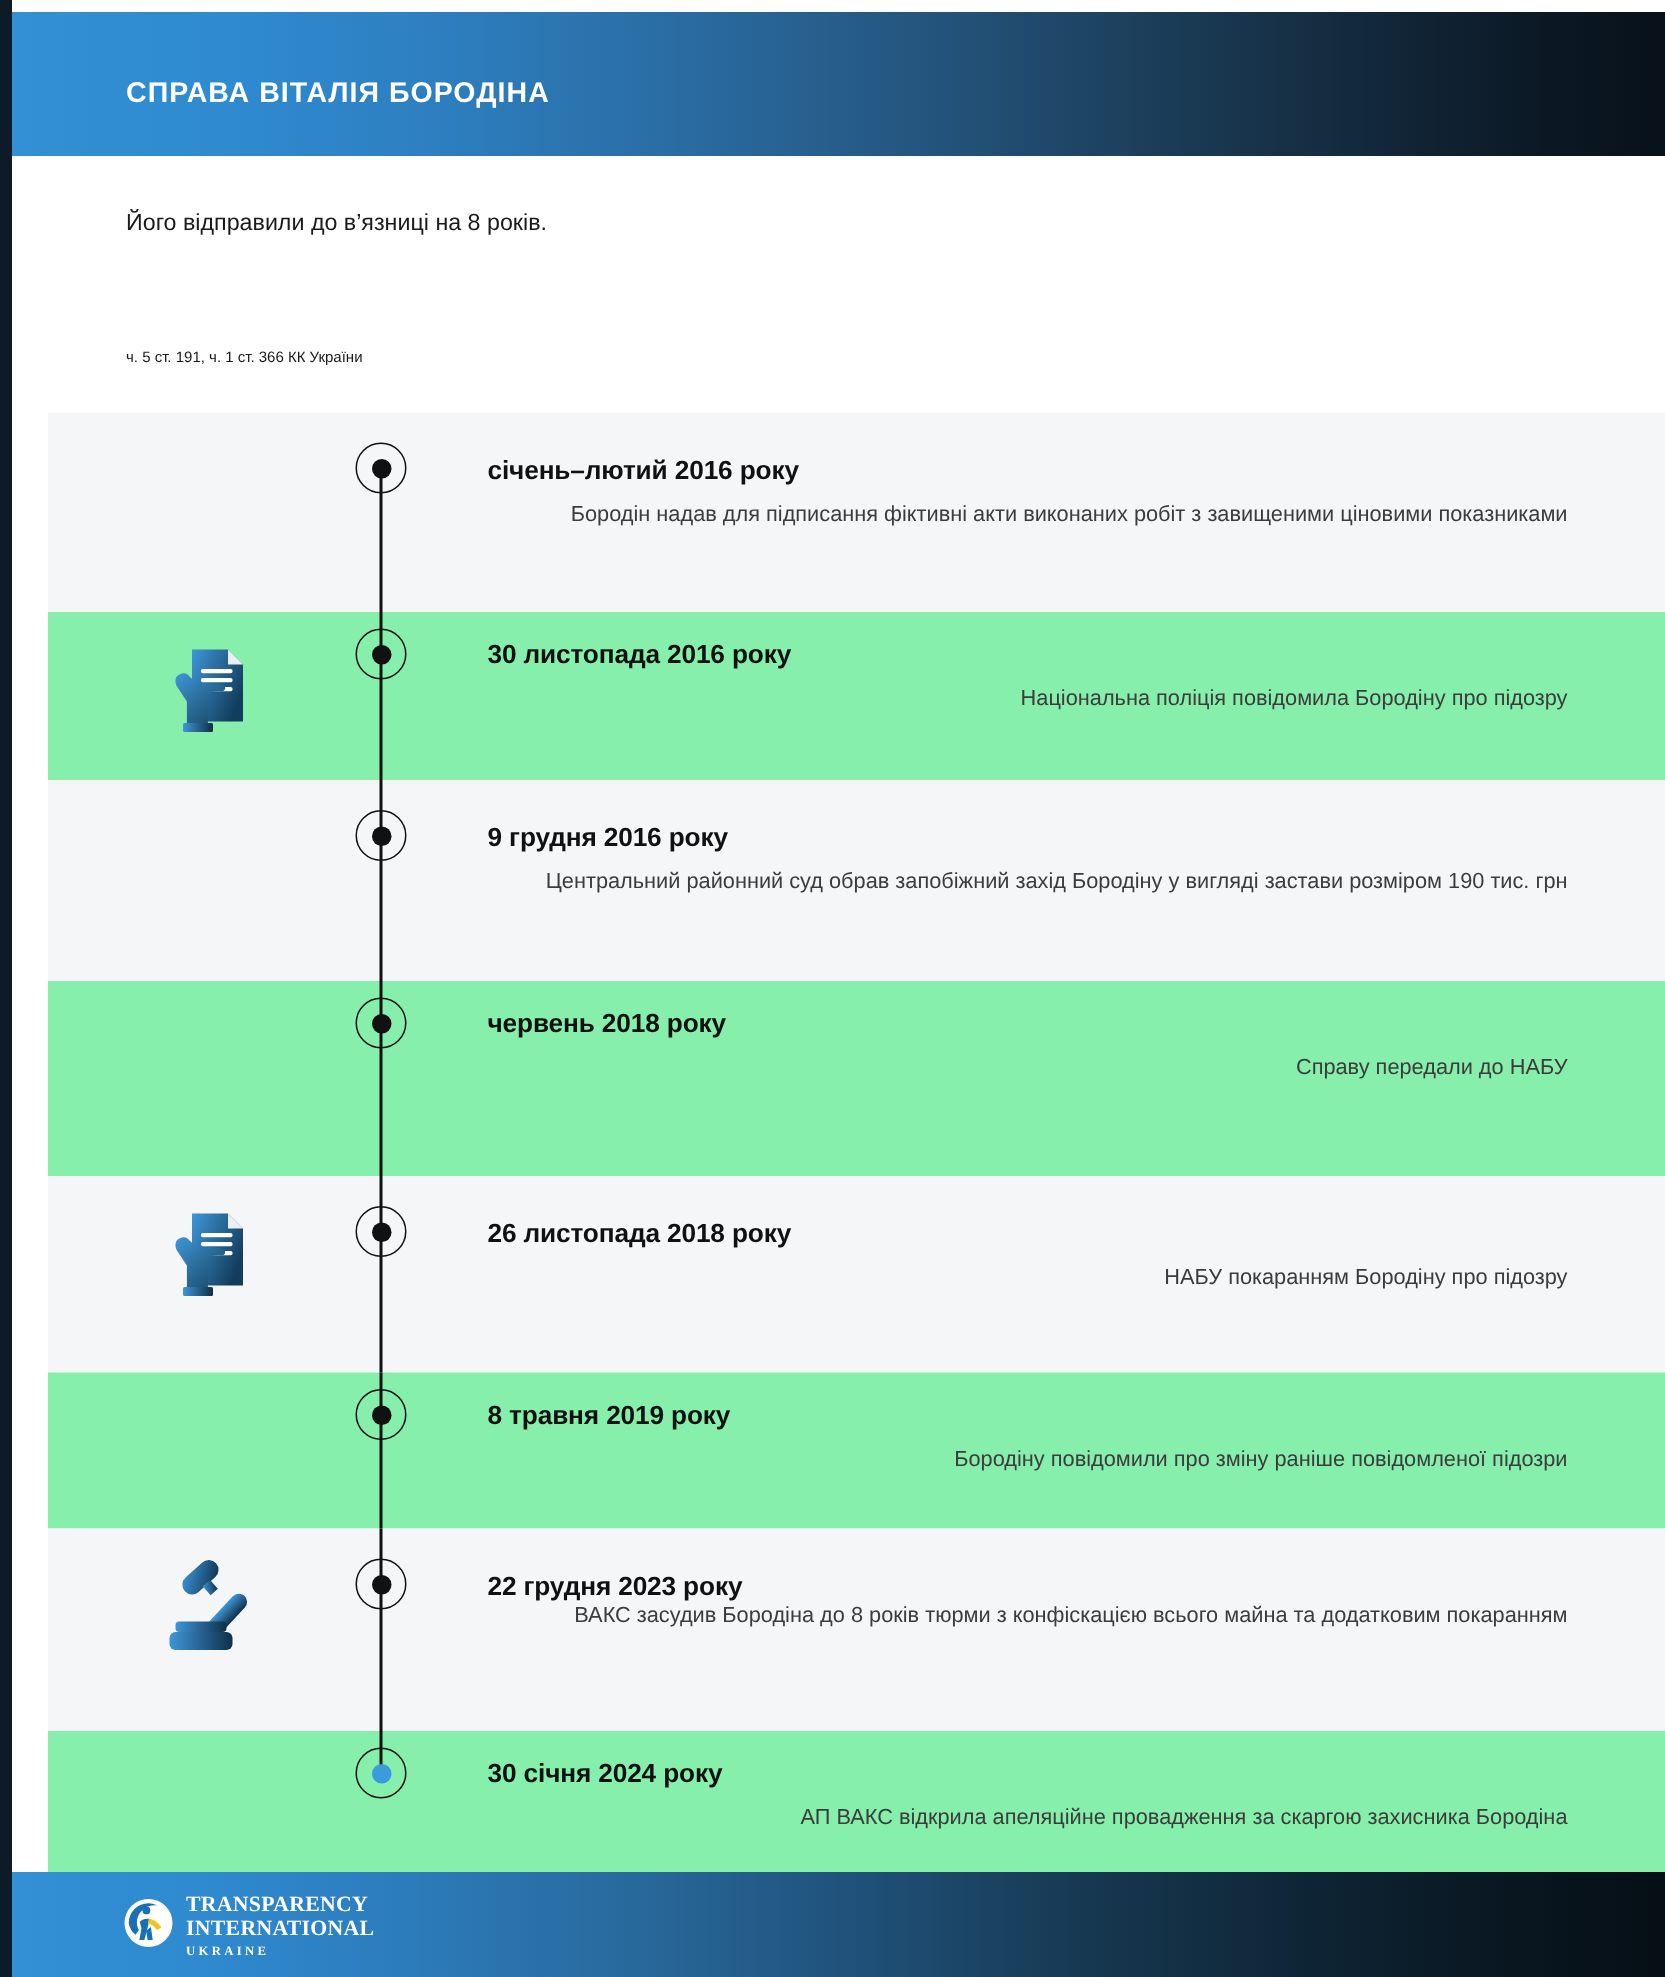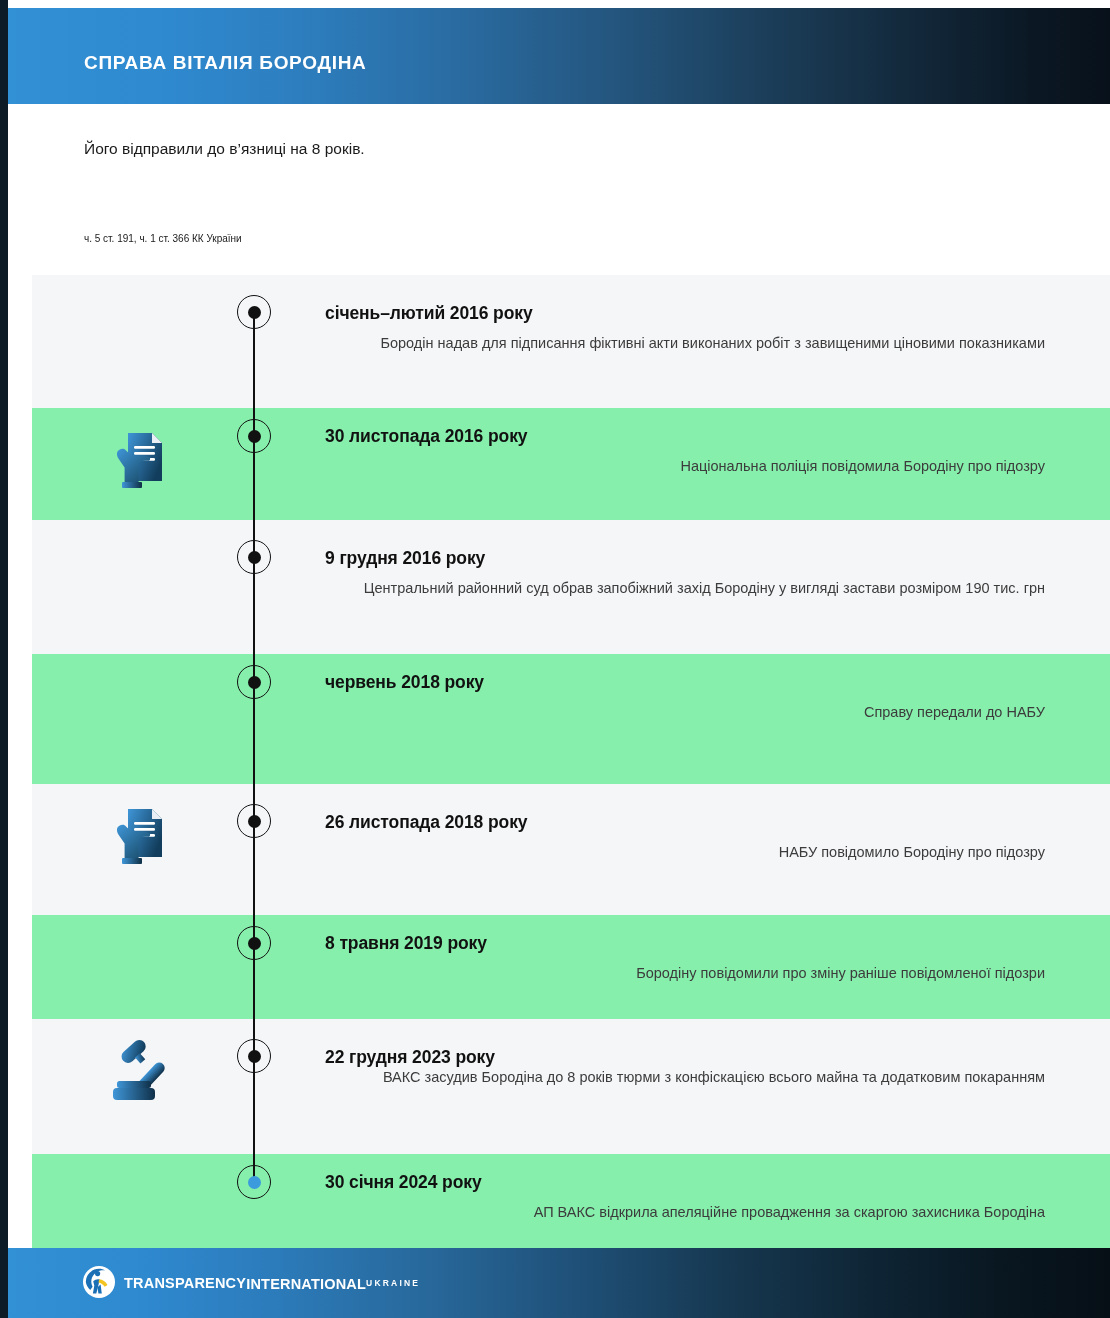--- a/index.html
+++ b/index.html
@@ -163,22 +163,23 @@
     position: absolute;
     left: 82px;
     top: 1264px;
     height: 40px;
     display: flex;
     align-items: center;
     gap: 8px;
   }
   .logo-text {
     display: flex;
-    flex-direction: row;
+    flex-direction: column;
     line-height: 1;
+    font-family: Liberation Serif, serif;
   }
   .logo-l1, .logo-l2 {
     font-size: 14.5px;
     font-weight: bold;
     color: #ffffff;
     letter-spacing: 0.2px;
   }
   .logo-l2 { margin-top: 1px; }
   .logo-l3 {
     font-size: 8.5px;
@@ -272,21 +273,21 @@
     </defs>
     <path d="M18 5 h24 l10 10 v38 H18 Z" fill="url(#gDoc)"></path>
     <path d="M42 5 l10 10 h-10 Z" fill="#e9eff4"></path>
     <rect x="24" y="18" width="21" height="2.8" rx="1.2" fill="#ffffff"></rect>
     <rect x="24" y="24" width="21" height="2.8" rx="1.2" fill="#ffffff"></rect>
     <rect x="24" y="30" width="21" height="2.8" rx="1.2" fill="#ffffff"></rect>
     <path d="M9 22 c-2.6 1.6-2.6 5.4-0.6 8.4 l6.2 9.2 V54 h14 V34 c3-1.2 6.4-1.6 9.4-1.2 2 .2 3-2.6 1.2-3.6 -4-2.2-11-2.2-15.6 0.6 L16 22.6 c-1.6-2.4-4.4-2.2-7-0.6 Z" fill="url(#gHand)"></path>
     <rect x="12" y="54" width="20" height="6" rx="1" fill="url(#gCuff)"></rect>
   </svg></div>
         <div class="entry-date" style="top: 28px;">26 листопада 2018 року</div>
-        <div class="entry-desc" style="top: 54px;">НАБУ повідомило Бородіну про підозру</div>
+        <div class="entry-desc" style="top: 54px;">НАБУ покаранням Бородіну про підозру</div>
       </div>
       <div class="row plain" style="height: 104px;">
         <div class="spine" style="top: 0px; height: 104px;"></div>
         <div class="marker" style="top: 11px;"></div>
         <div class="entry-date" style="top: 18px;">8 травня 2019 року</div>
         <div class="entry-desc" style="top: 44px;">Бородіну повідомили про зміну раніше повідомленої підозри</div>
       </div>
       <div class="row shaded" style="height: 135px;">
         <div class="spine" style="top: 0px; height: 135px;"></div>
         <div class="marker" style="top: 20px;"></div>

